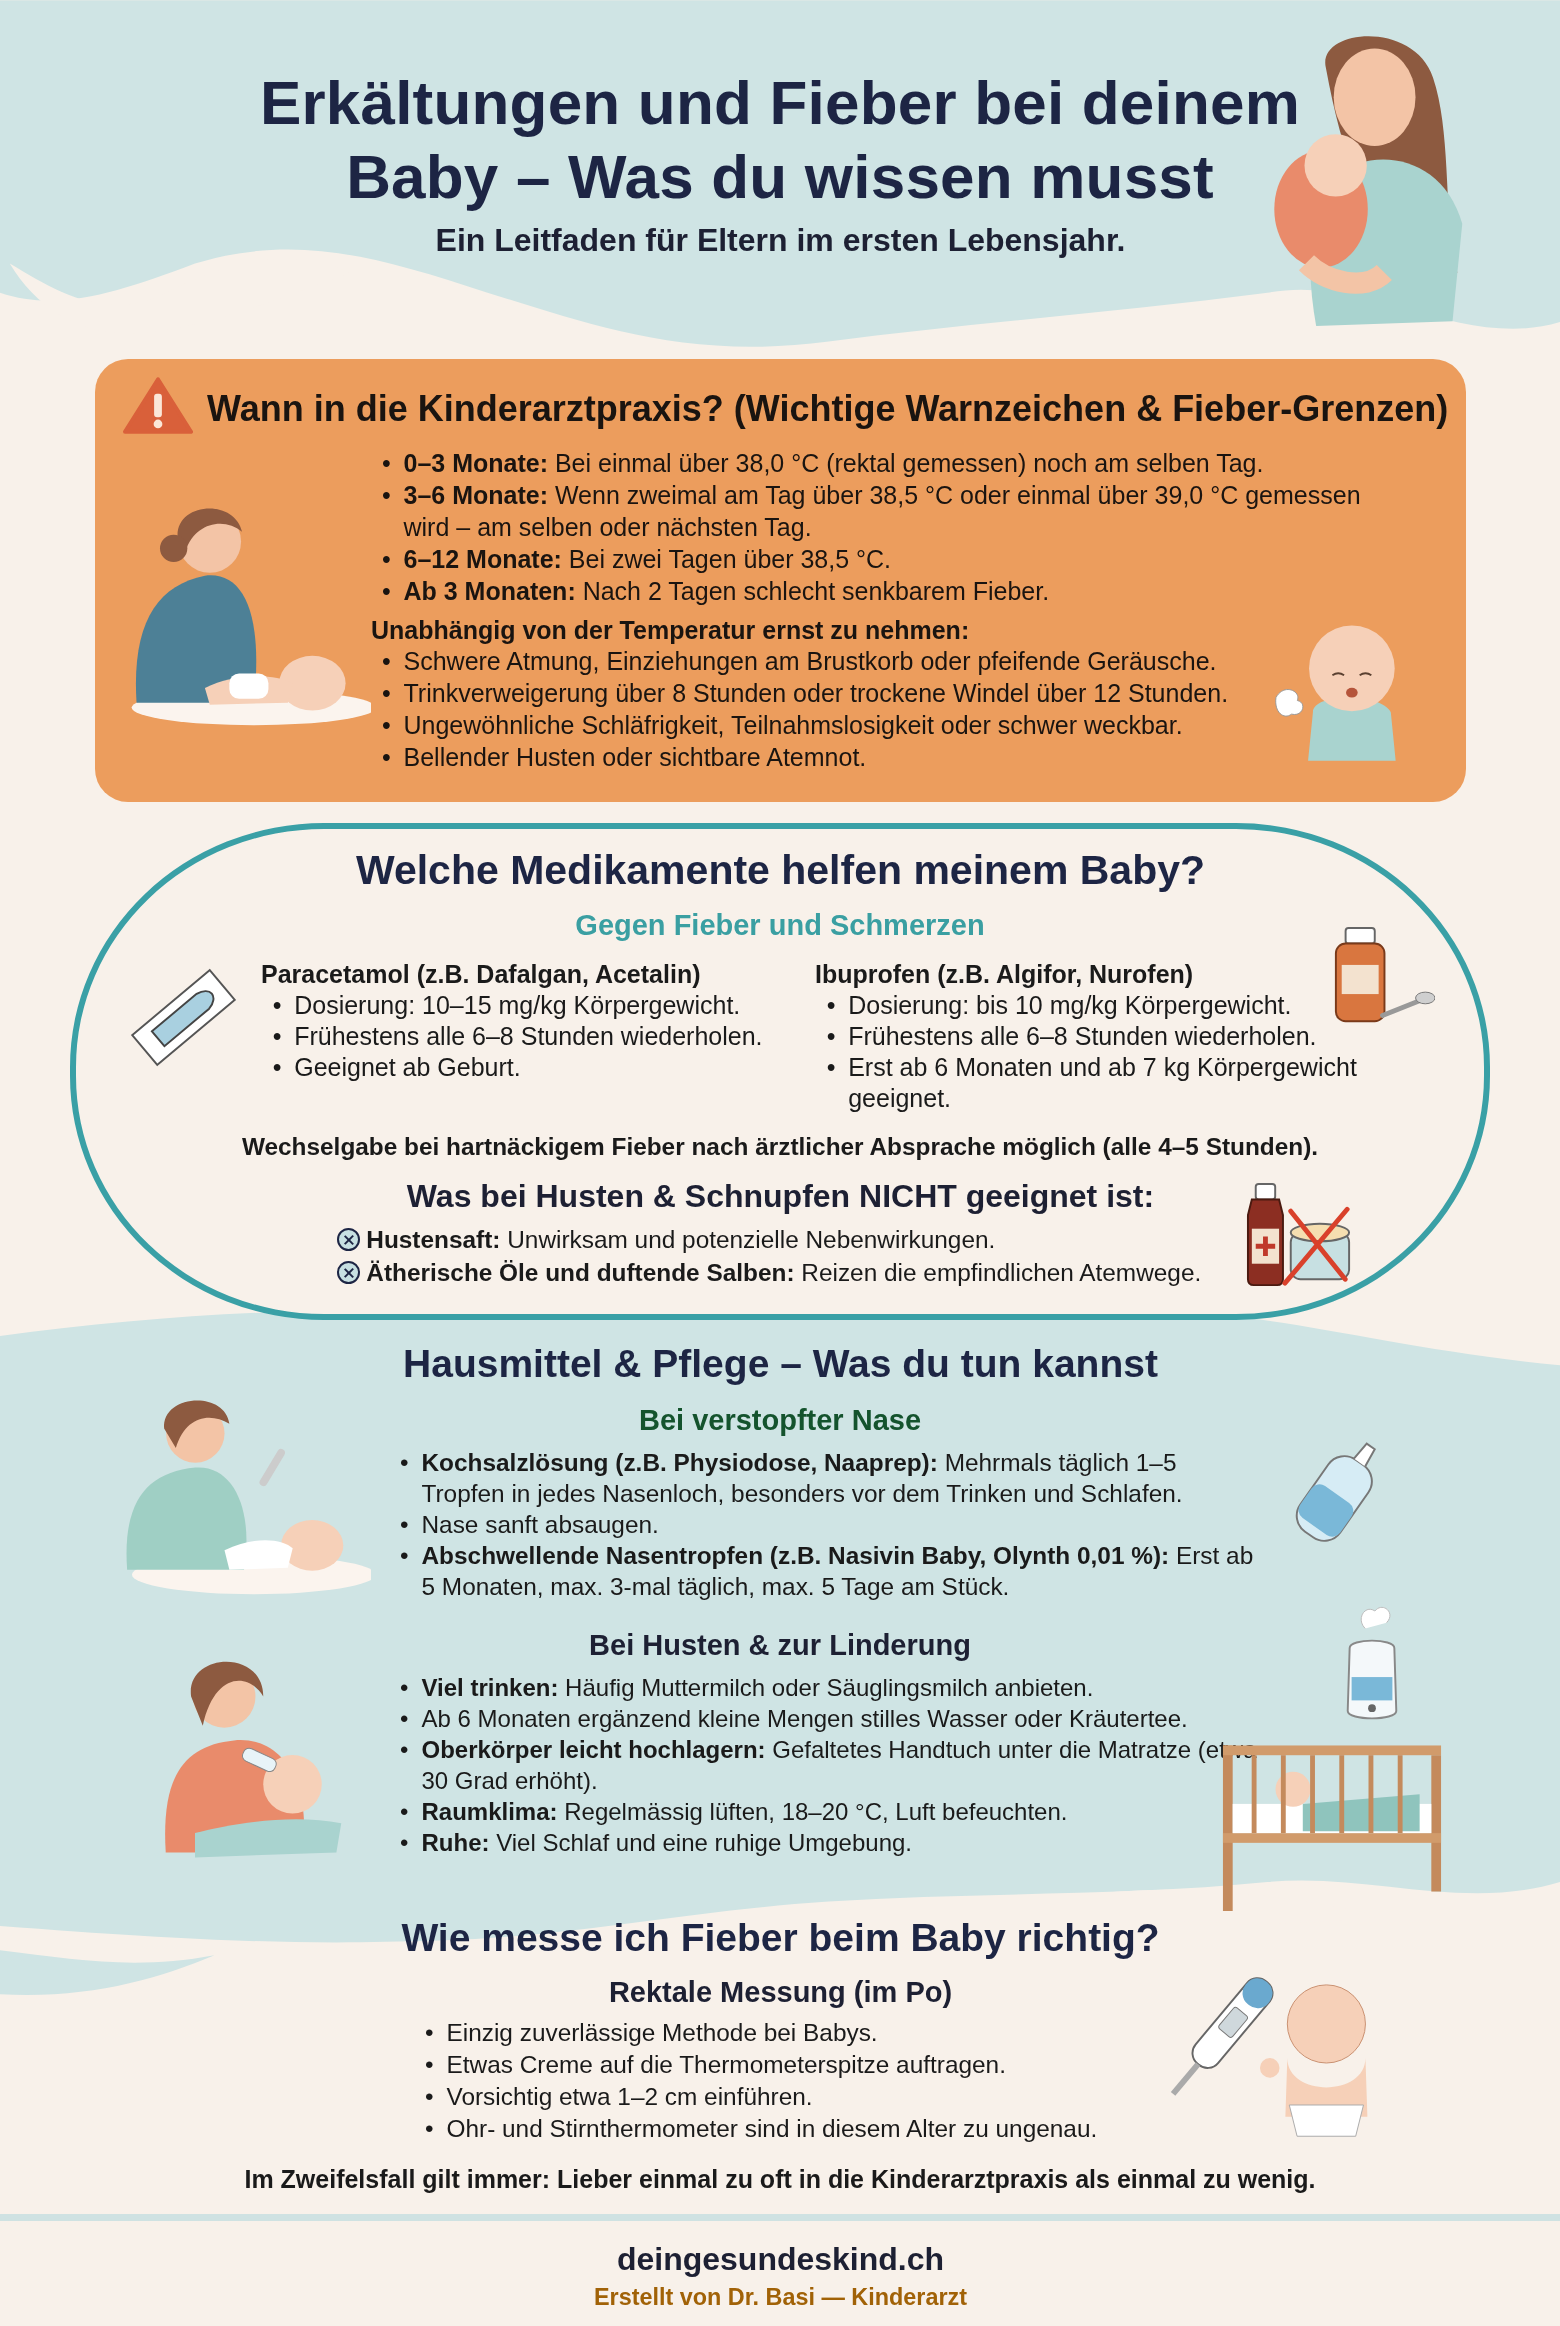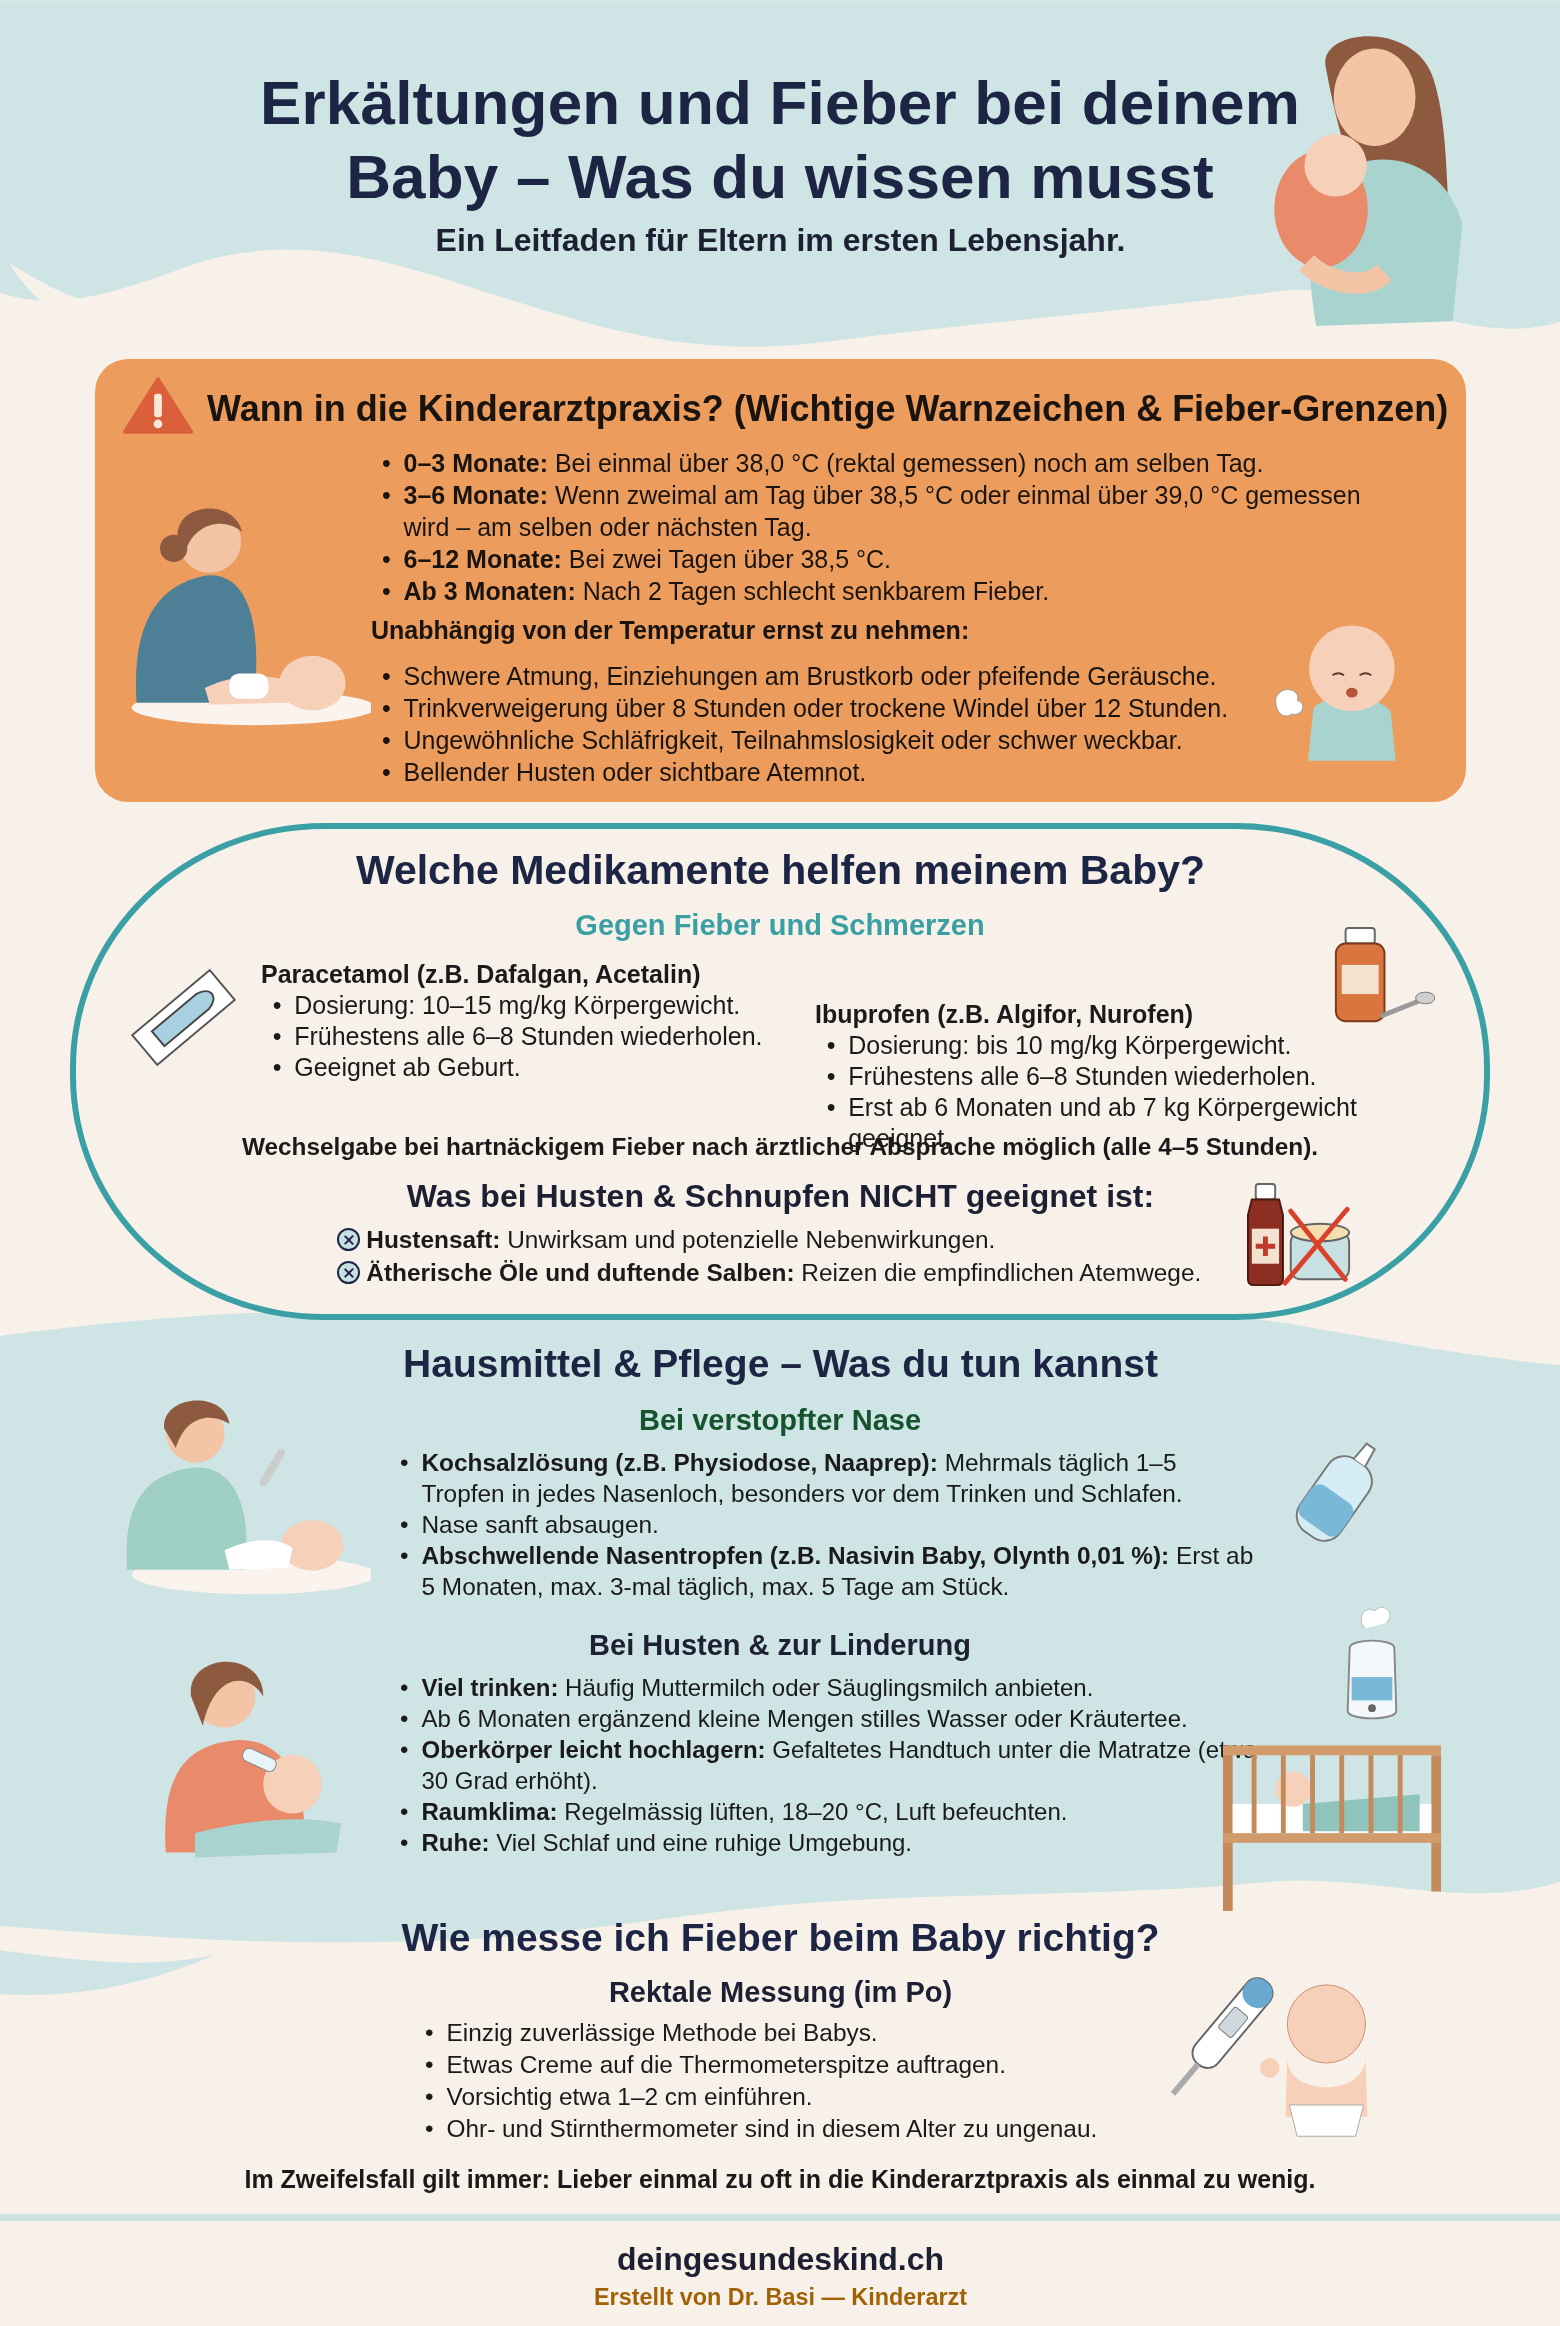--- a/index.html
+++ b/index.html
@@ -34,42 +34,42 @@
     left: 207px; top: 388px; width: 1258px;
     font-weight: 700; font-size: 36px; color: #1a1410; white-space: nowrap;
   }
   .warn-list { left: 382px; top: 447px; width: 1014px; font-size: 25px; line-height: 32px; color: #1a1410; }
   .warn-list li, .unab-list li { list-style: none; position: relative; padding-left: 21.5px; }
   .warn-list li::before, .unab-list li::before, .b-list li::before {
     content: "•"; position: absolute; left: 0; top: 0;
   }
   .warn-list b, .unab-list b, .b-list b { font-weight: 700; }
   .unab-head { left: 371px; top: 616px; font-size: 25px; font-weight: 700; color: #1a1410; }
-  .unab-list { left: 382px; top: 660px; width: 907px; font-size: 25px; line-height: 32px; color: #1a1410; }
+  .unab-list { left: 382px; top: 645px; width: 907px; font-size: 25px; line-height: 32px; color: #1a1410; }
 
   
   .med-oval {
     left: 70px; top: 823px; width: 1420px; height: 497px;
     border: 6.8px solid #3aa0a6; border-radius: 254px / 244px;
     background: #f8f1ea;
   }
   .med-title {
     left: 293px; top: 847px; width: 975px; text-align: center;
     font-weight: 700; font-size: 41px; color: #1d2544;
   }
   .med-sub {
     left: 390px; top: 909px; width: 780px; text-align: center;
     font-weight: 700; font-size: 29px; color: #3a9fa2;
   }
   .drug-col { font-size: 25px; line-height: 31px; color: #1a1a1a; }
   .drug-col .drug-name { font-weight: 700; }
   .b-list li { list-style: none; position: relative; padding-left: 21.5px; }
   .drug-col ul { margin-left: 11.7px; }
   .para-col { left: 261px; top: 959px; width: 546px; }
-  .ibu-col { left: 815px; top: 959px; width: 566px; margin-top: 40px; }
+  .ibu-col { left: 815px; top: 959px; width: 566px; }
   .wechsel { left: 224px; top: 1133px; width: 1112px; text-align: center; font-size: 24.4px; font-weight: 700; color: #1a1a1a; }
   .nicht-title { left: 322px; top: 1178px; width: 917px; text-align: center; font-size: 32px; font-weight: 700; color: #1d2033; }
   .nicht-list { left: 337px; top: 1223px; width: 897px; font-size: 24.4px; line-height: 33px; color: #1a1a1a; }
   .nicht-list li { list-style: none; display: flex; align-items: center; gap: 5.9px; }
   .xcirc {
     display: inline-block; width: 23.4px; height: 23.4px; border-radius: 50%;
     border: 2px solid #1d2544; background: #c7e0e2; position: relative; flex: none;
   }
   .xcirc::before, .xcirc::after {
     content: ""; position: absolute; left: 3.9px; top: 8.8px; width: 11.7px; height: 2px; background: #1d2544;

